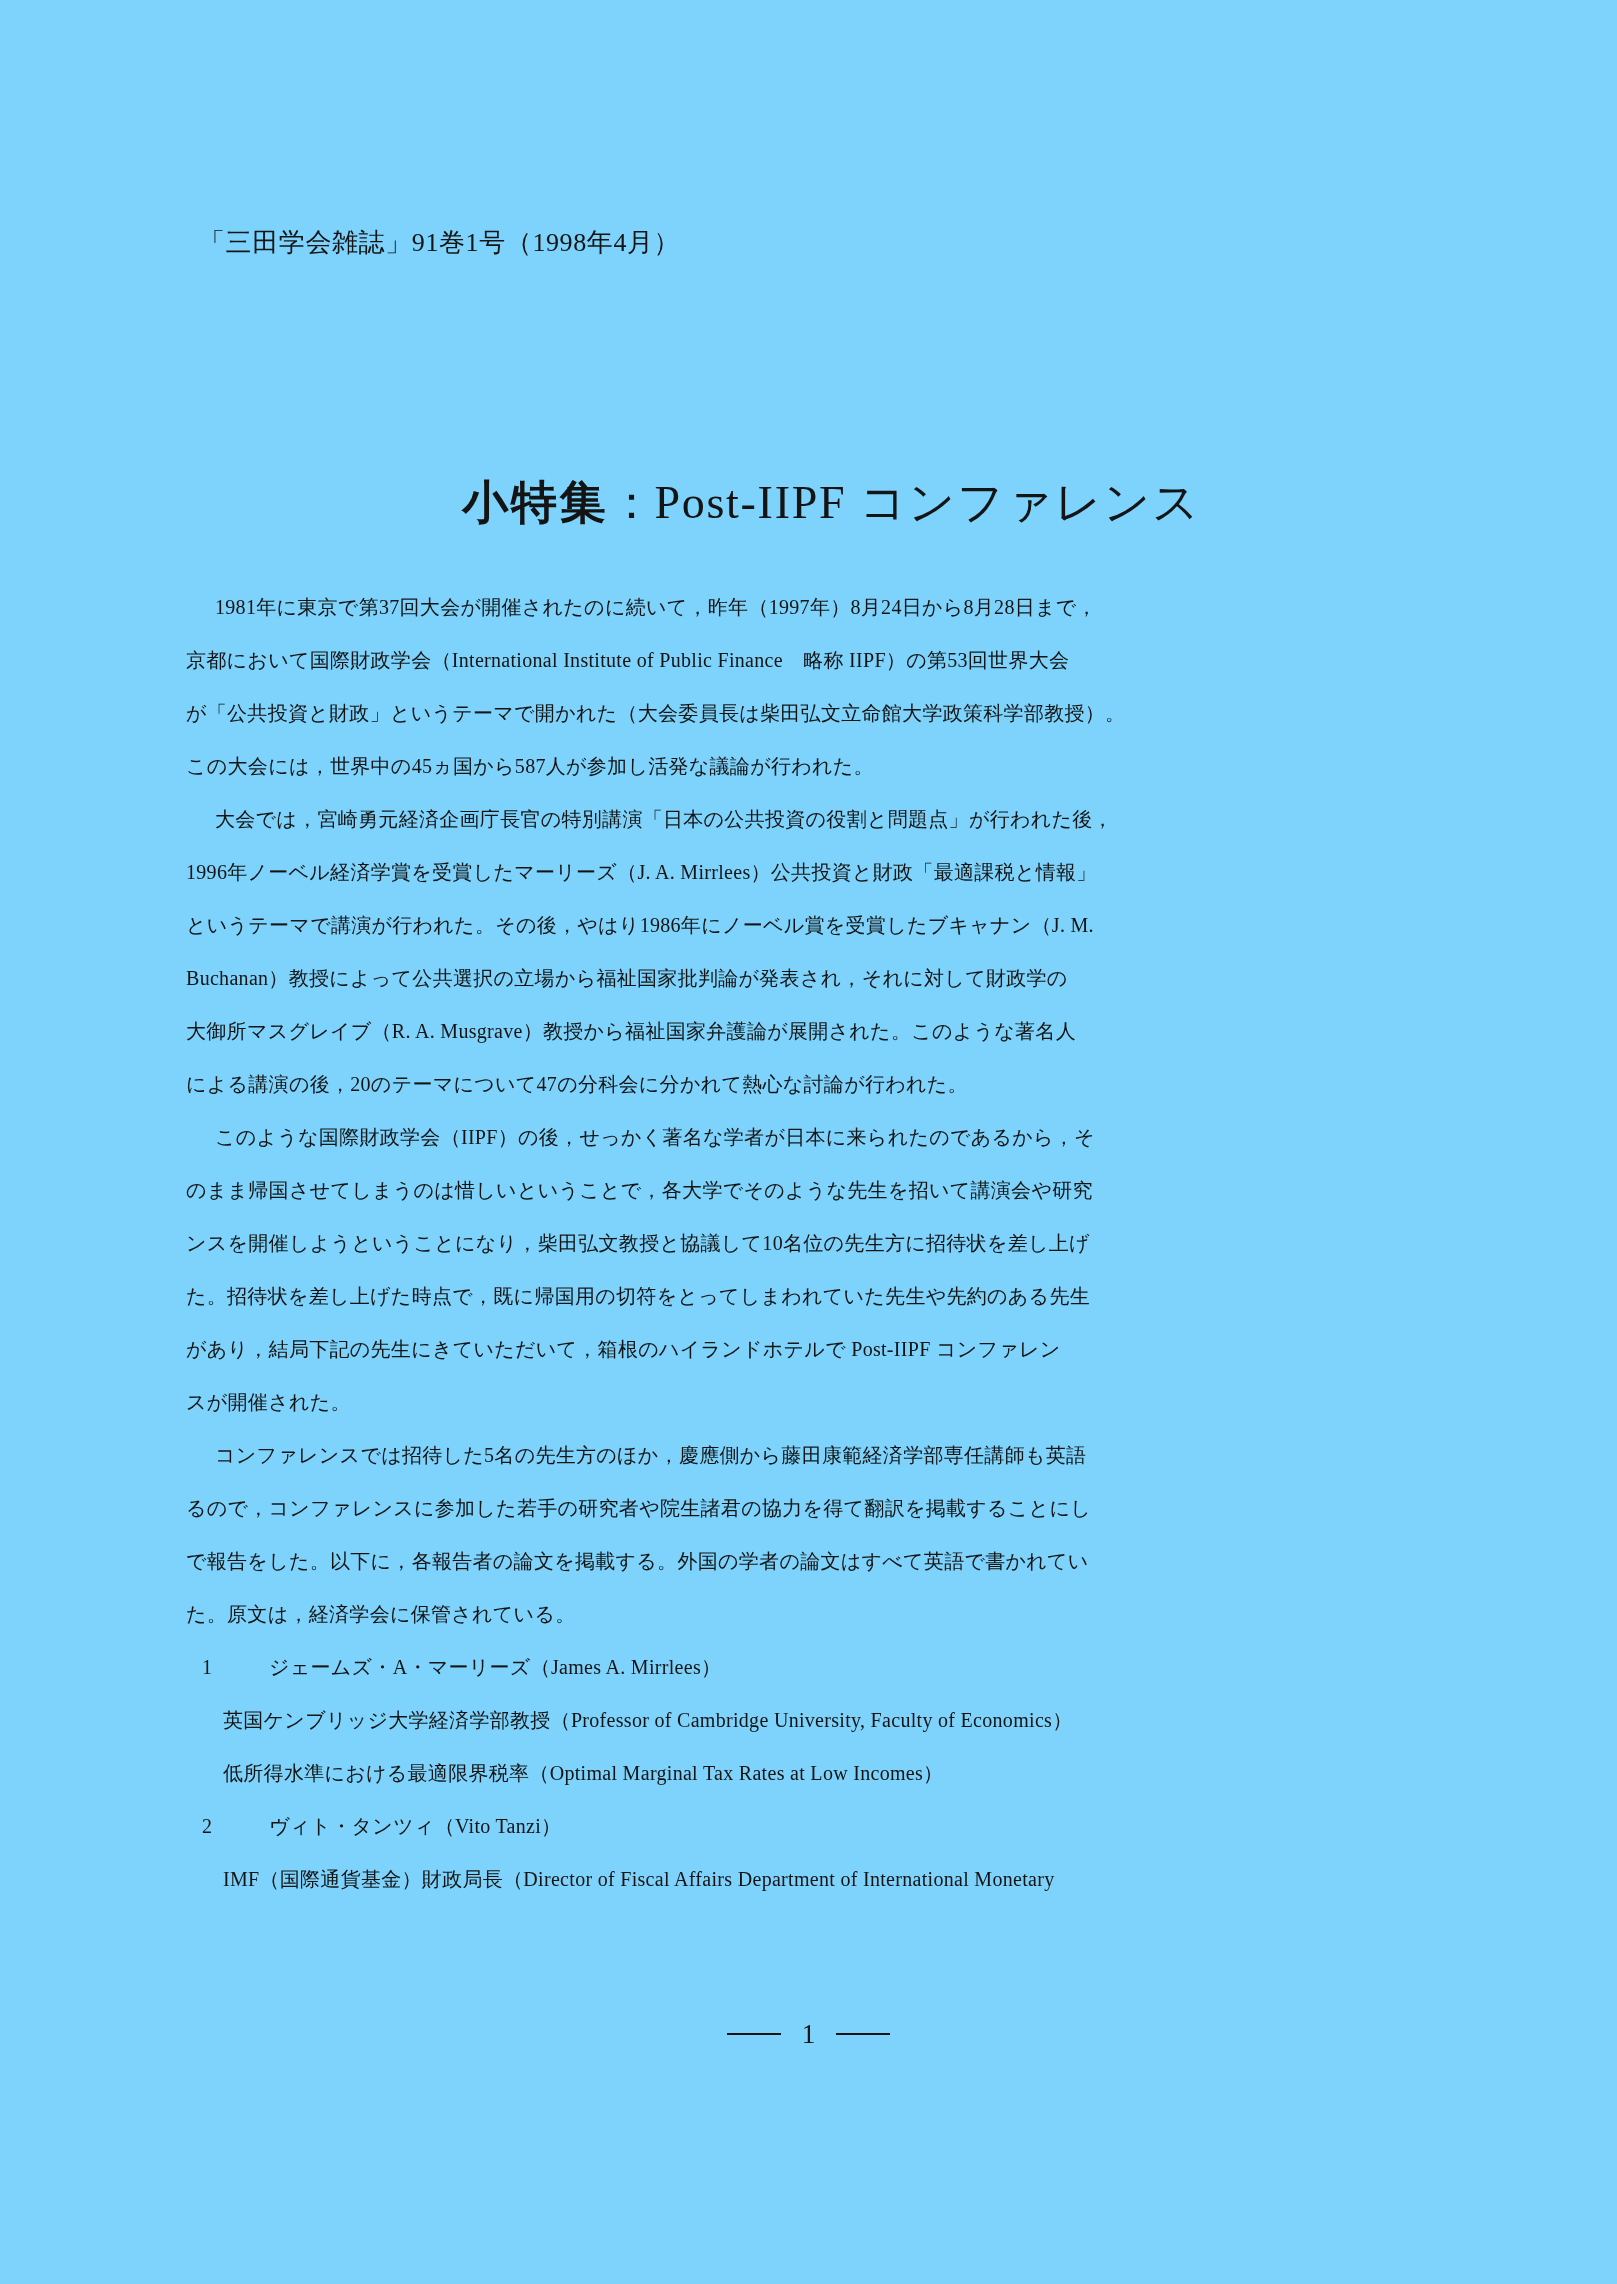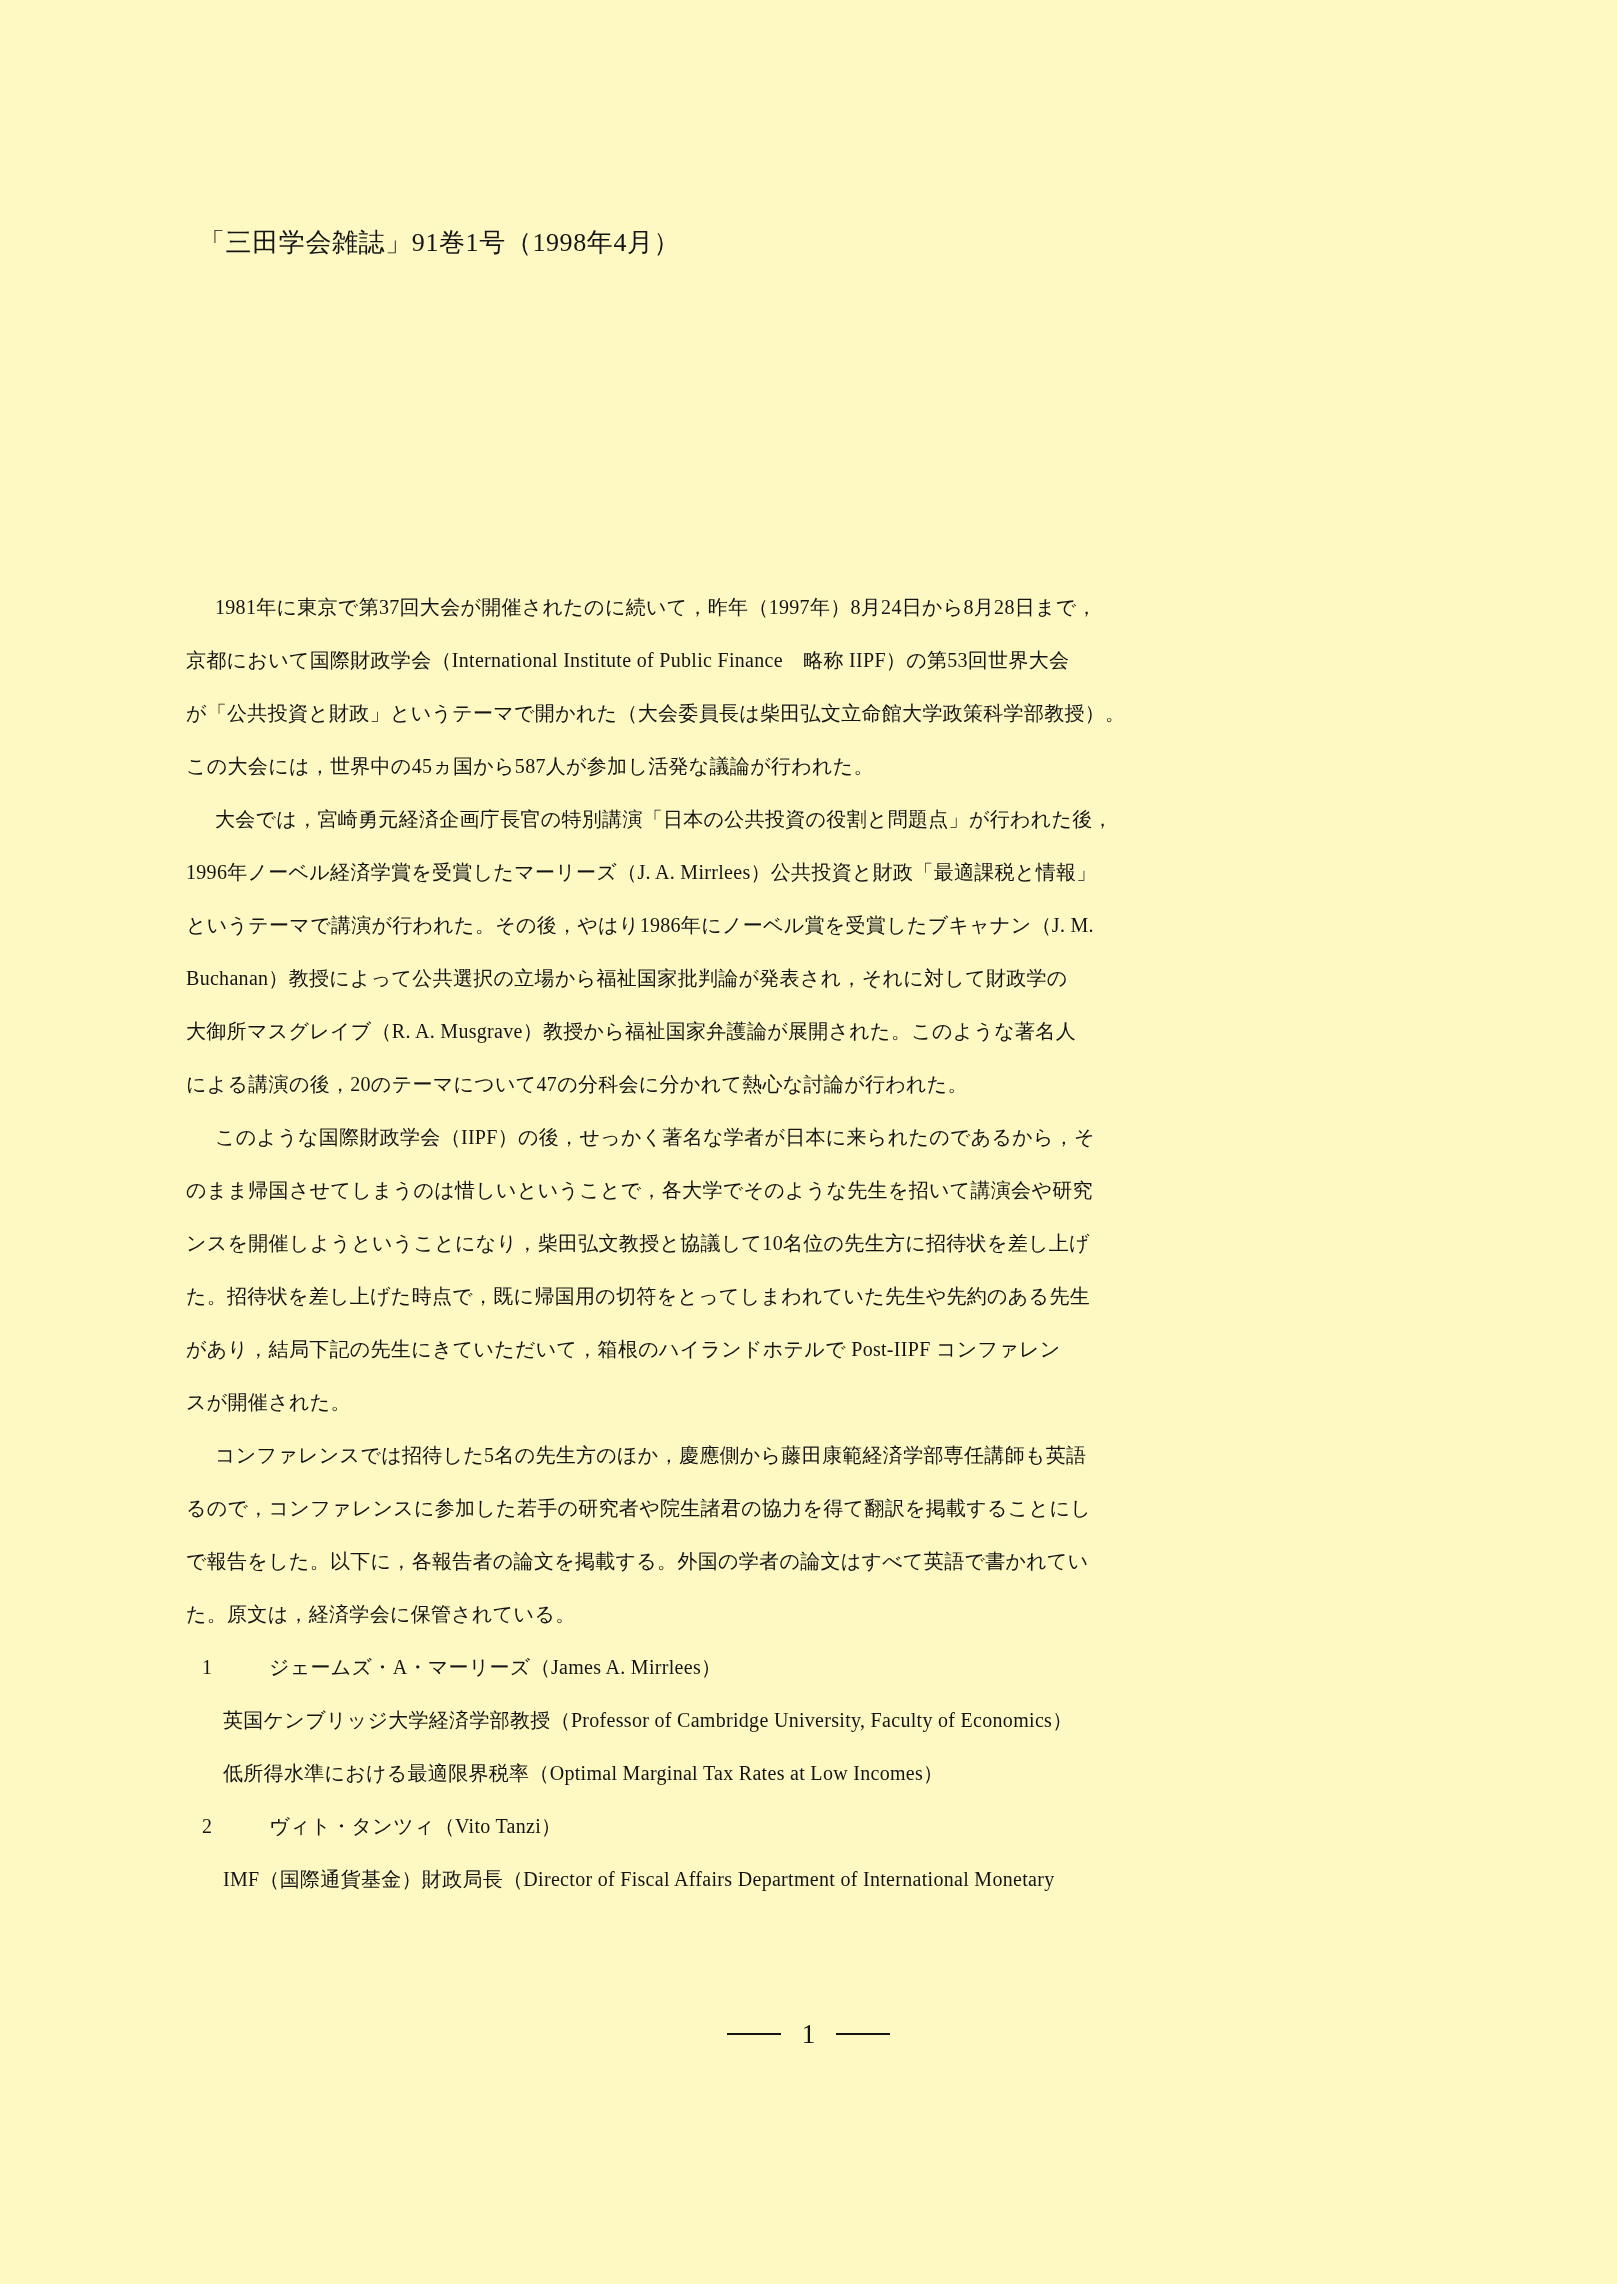--- a/index.html
+++ b/index.html
@@ -11,21 +11,21 @@
     height: 2284px;
     position: relative;
     background: #ffffff;
     color: #141414;
     font-family: "Liberation Serif", "DejaVu Serif", serif;
     overflow: hidden;
   }
   .page {
     position: absolute;
     inset: 0;
-    background: #fef9c3;
+    background: #7dd3fc;
   }
   .header-line {
     position: absolute;
     left: 199px;
     top: 225px;
     font-size: 26px;
     letter-spacing: 0.6px;
     white-space: pre;
   }
   .doc-title {
@@ -93,20 +93,23 @@
     display: inline-block;
   }
 </style>
 </head>
 <body style="background: rgb(255, 255, 255); color: rgb(20, 20, 20);">
 
 <div class="page">
 
   <div class="header-line">「三田学会雑誌」91巻1号（1998年4月）</div>
 
+  <div class="doc-title">
+    <span class="title-label">小特集</span><span class="title-colon">：</span><span class="title-name">Post-IIPF コンファレンス</span>
+  </div>
 
   <div id="body-text">
       <div class="line first">1981年に東京で第37回大会が開催されたのに続いて，昨年（1997年）8月24日から8月28日まで，</div>
       <div class="line">京都において国際財政学会（International Institute of Public Finance　略称 IIPF）の第53回世界大会</div>
       <div class="line">が「公共投資と財政」というテーマで開かれた（大会委員長は柴田弘文立命館大学政策科学部教授）。</div>
       <div class="line">この大会には，世界中の45ヵ国から587人が参加し活発な議論が行われた。</div>
       <div class="line first">大会では，宮崎勇元経済企画庁長官の特別講演「日本の公共投資の役割と問題点」が行われた後，</div>
       <div class="line">1996年ノーベル経済学賞を受賞したマーリーズ（J. A. Mirrlees）公共投資と財政「最適課税と情報」</div>
       <div class="line">というテーマで講演が行われた。その後，やはり1986年にノーベル賞を受賞したブキャナン（J. M.</div>
       <div class="line">Buchanan）教授によって公共選択の立場から福祉国家批判論が発表され，それに対して財政学の</div>

